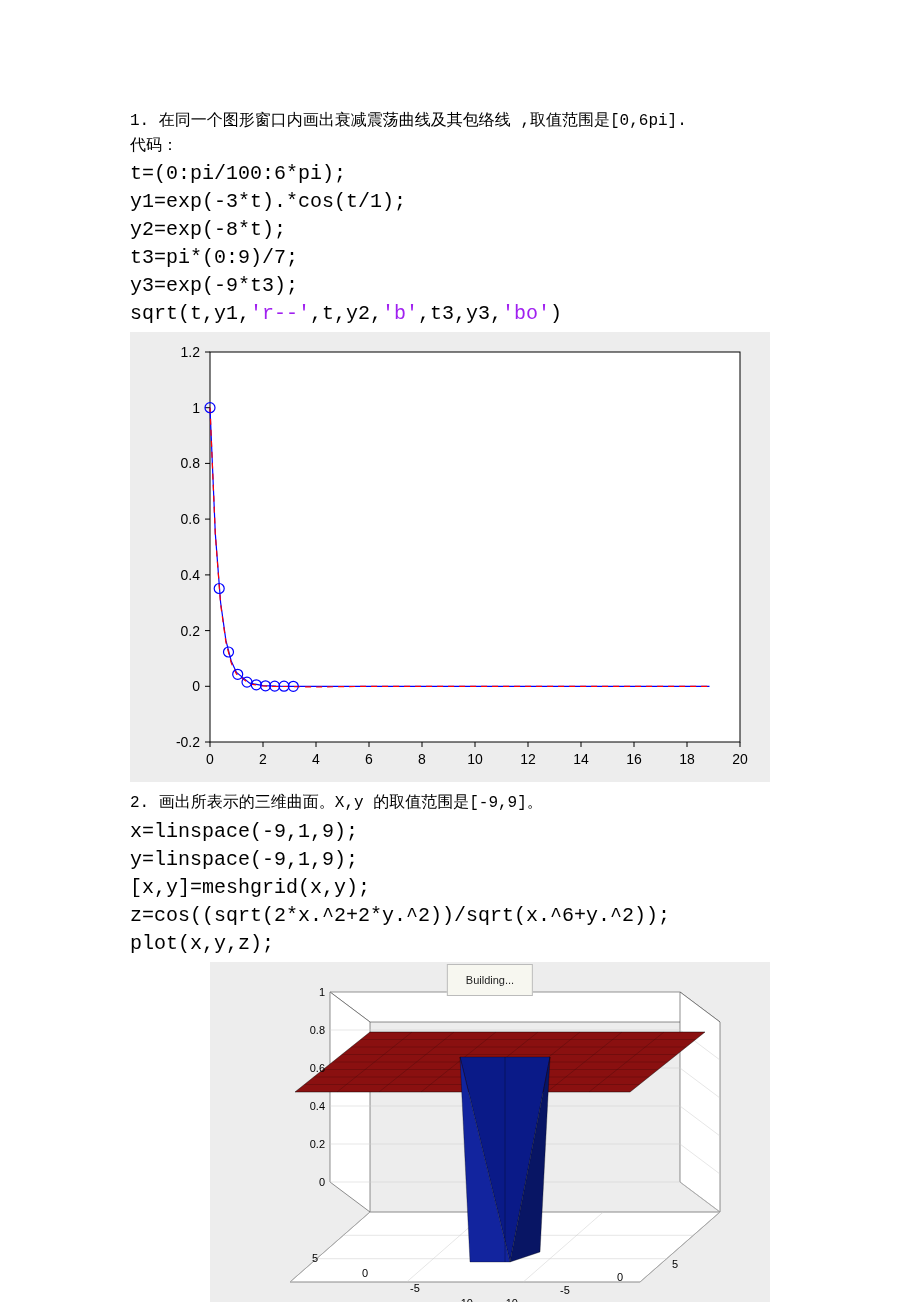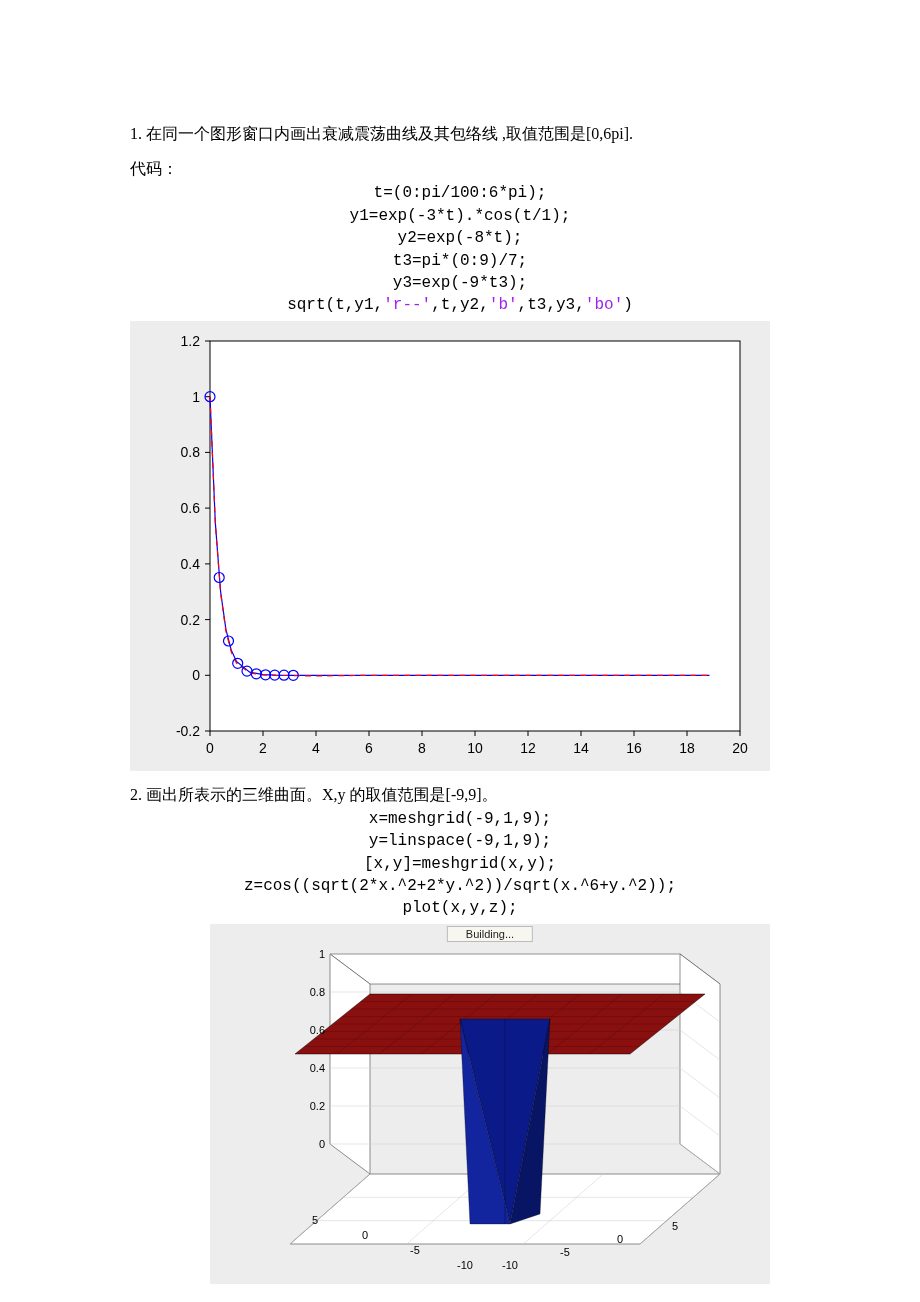--- a/index.html
+++ b/index.html
@@ -6,30 +6,30 @@
     margin: 0;
     padding: 110px 130px 40px 130px;
     background: #fff;
     font-family: "SimSun", "Songti SC", serif;
     font-size: 16px;
     color: #000;
     width: 920px;
     box-sizing: border-box;
   }
   .prob-line {
-    margin: 12px 0 2px 0;
+    margin: 0 0 2px 0;
     line-height: 1.45;
+    font-family: Liberation Mono, monospace;
   }
   .code {
     font-family: "Courier New", monospace;
-    font-size: 16px;
+    font-size: 20px;
     margin: 0;
     line-height: 1.4;
     white-space: pre;
-    text-align: center;
   }
   .code .str { color: #a020f0; }
   .chart-wrap {
     margin: 4px 0 10px 0;
   }
   .chart1 {
     width: 640px;
     height: 450px;
     background: #ededed;
     position: relative;
@@ -44,21 +44,21 @@
   }
   .chart2 svg { display: block; }
   .building-badge {
     position: absolute;
     top: 2px;
     left: 50%;
     transform: translateX(-50%);
     background: #f7f7f0;
     border: 1px solid #bbb;
     font-size: 11px;
-    padding: 1px 18px;
+    padding: 9px 18px;
     font-family: Arial, sans-serif;
     color: #222;
   }
 </style>
 </head>
 <body>
 
 <p class="prob-line">1.   在同一个图形窗口内画出衰减震荡曲线及其包络线 ,取值范围是[0,6pi].</p>
 <p class="prob-line">代码：</p>
 <pre class="code">t=(0:pi/100:6*pi);</pre>
@@ -138,21 +138,21 @@
         <circle cx="135.5" cy="353.8" r="5"></circle>
         <circle cx="144.7" cy="354.1" r="5"></circle>
         <circle cx="154" cy="354.2" r="5"></circle>
         <circle cx="163.3" cy="354.3" r="5"></circle>
       </g>
     </svg>
   </div>
 </div>
 
 <p class="prob-line">2.   画出所表示的三维曲面。X,y 的取值范围是[-9,9]。</p>
-<pre class="code">x=meshgrid(-9,1,9);</pre>
+<pre class="code">x=linspace(-9,1,9);</pre>
 <pre class="code">y=linspace(-9,1,9);</pre>
 <pre class="code">[x,y]=meshgrid(x,y);</pre>
 <pre class="code">z=cos((sqrt(2*x.^2+2*y.^2))/sqrt(x.^6+y.^2));</pre>
 <pre class="code">plot(x,y,z);</pre>
 
 <div class="chart-wrap">
   <div class="chart2">
     <div class="building-badge">Building...</div>
     <svg viewBox="0 0 560 360" width="560" height="360">
 

